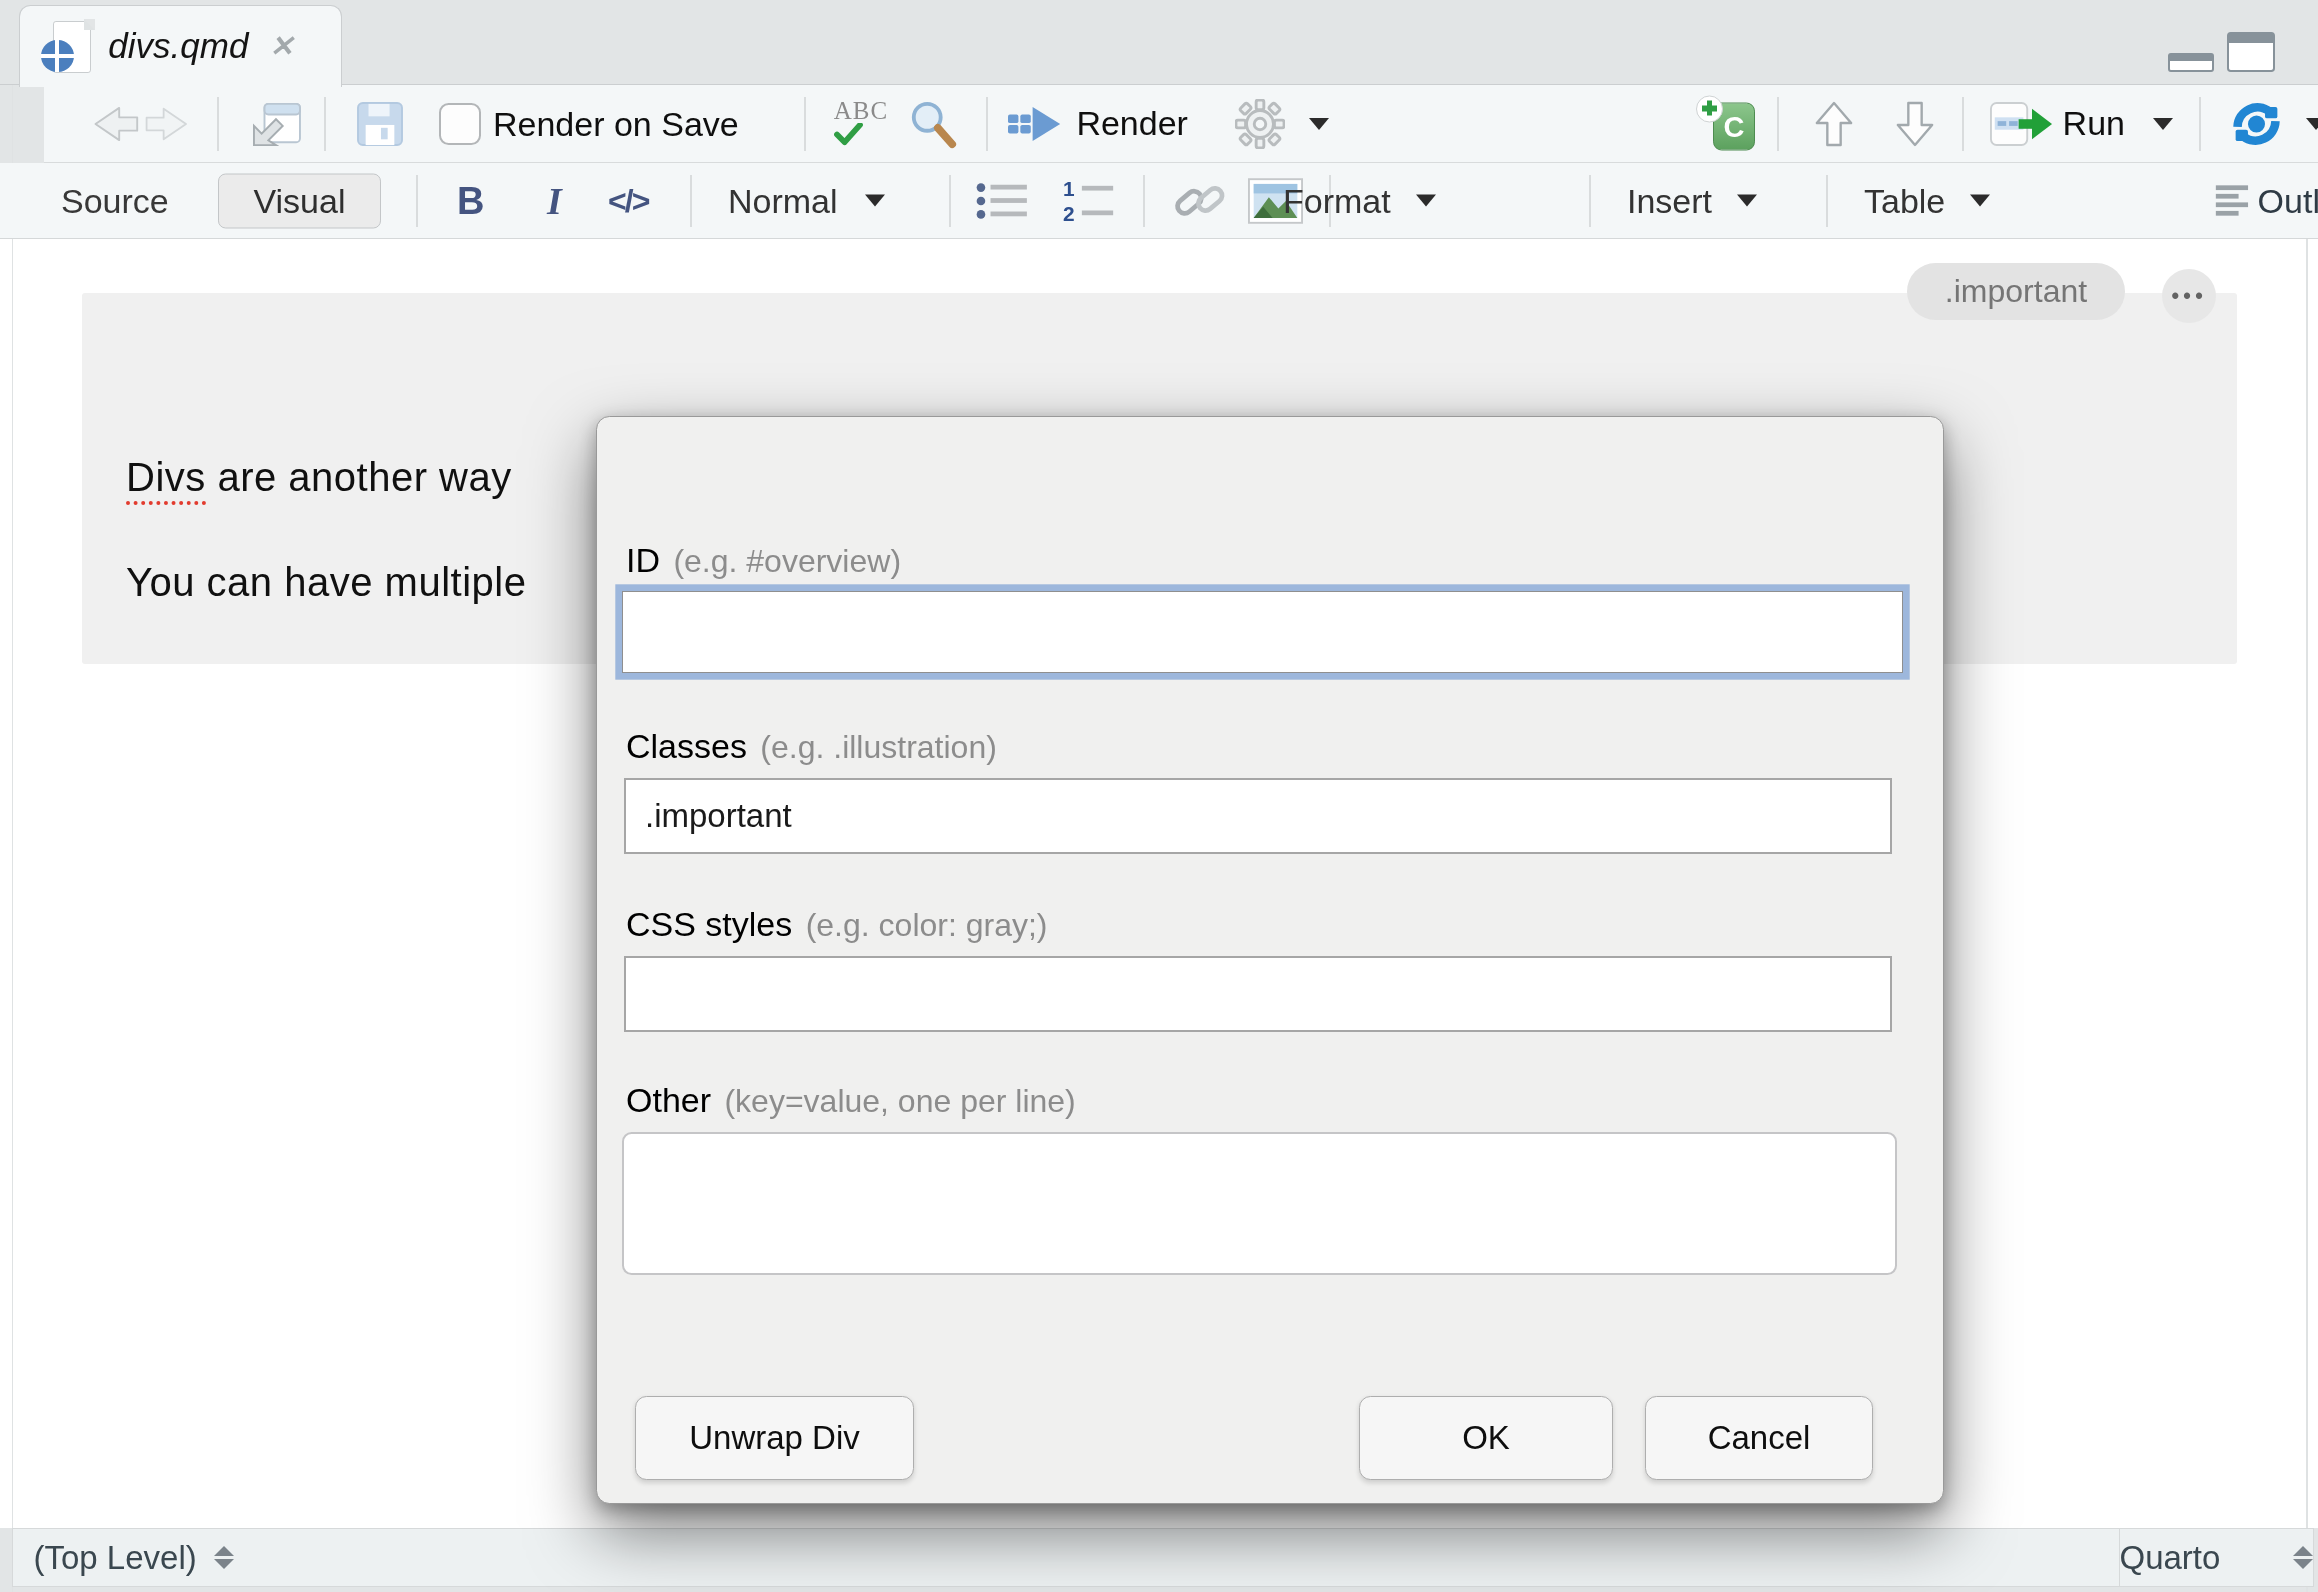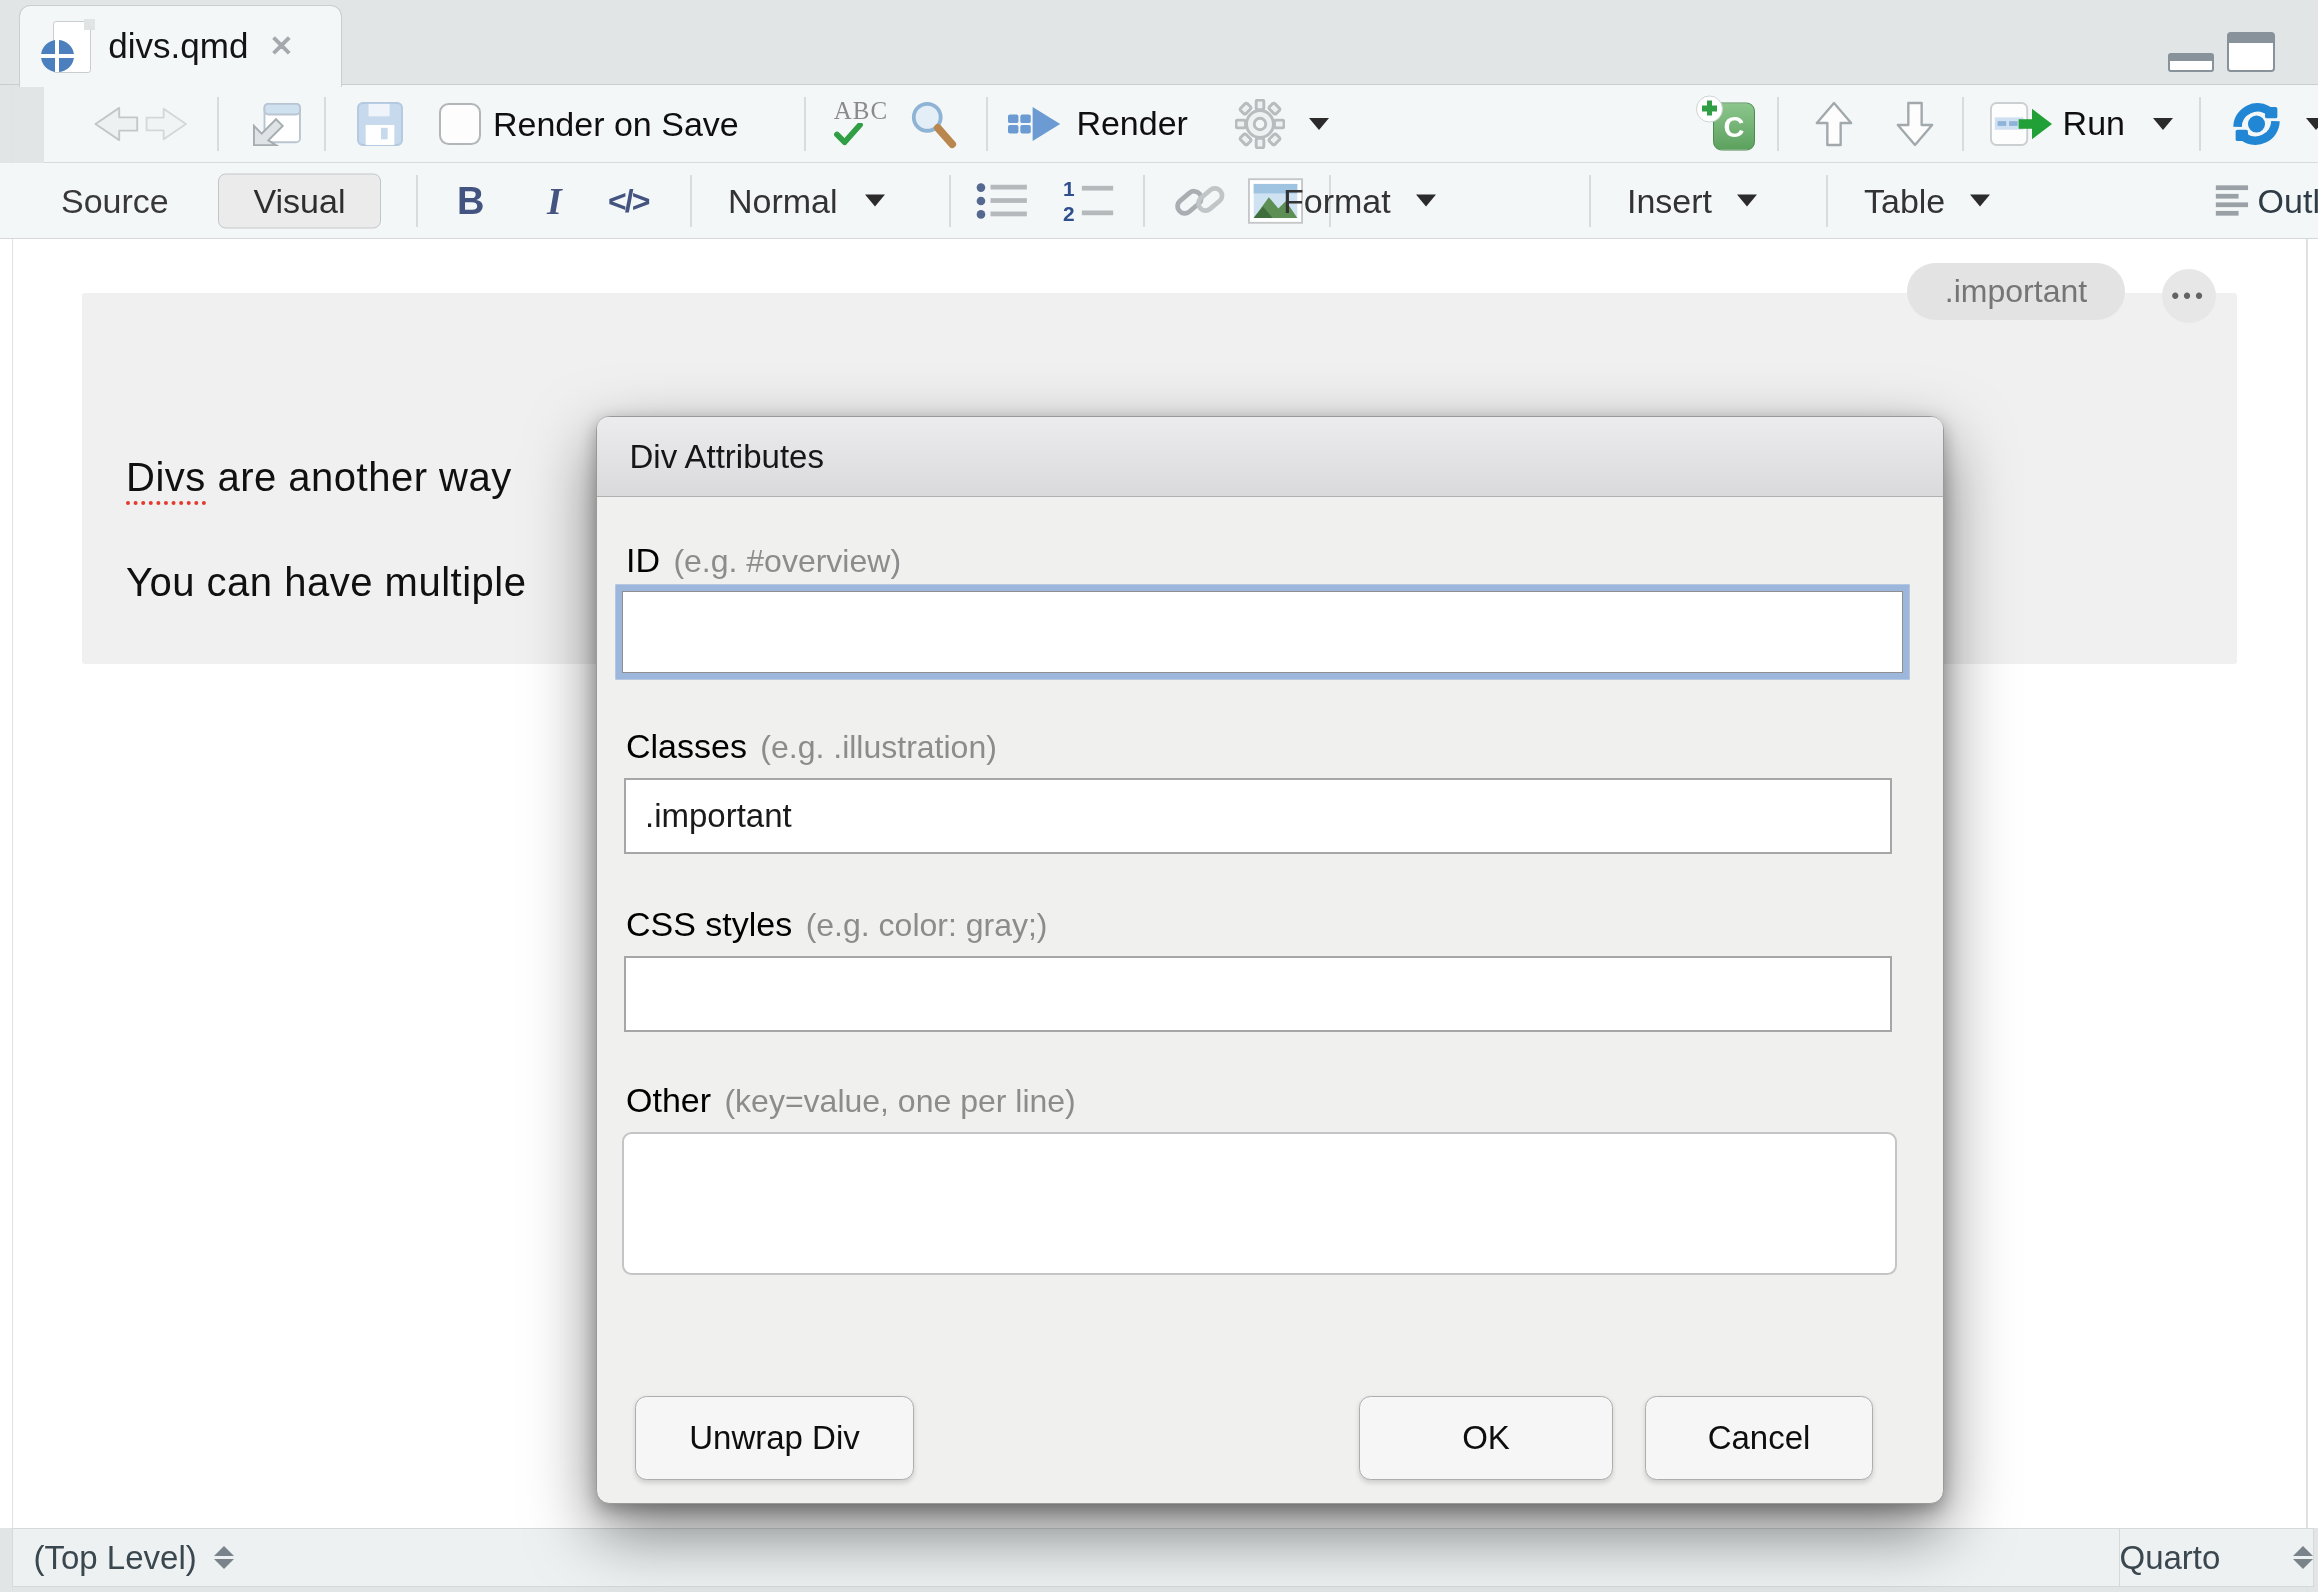--- a/index.html
+++ b/index.html
@@ -1,21 +1,21 @@
 <!DOCTYPE html>
 <html><head>
 <meta charset="utf-8">
 <style>
   html,body{margin:0;padding:0;background:#e2e5e6;}
   #app{position:relative;width:2319px;height:1593px;overflow:hidden;background:#e2e5e6;
        font-family:"Liberation Sans",sans-serif;color:#111;}
   .abs{position:absolute;}
 
   
-  #tabstrip{left:0;top:0;width:2319px;height:85px;background:#e2e5e6;border-bottom:1.9px solid #cbced0;box-sizing:border-box;}
+  #tabstrip{left:0;top:0;width:2319px;height:85px;background:#e2e5e6;border-bottom:1.9px solid #cbced0;box-sizing:border-box;font-style:italic;}
   #tab-active{left:19px;top:4.8px;width:323px;height:82px;background:#f4f7f8;
       border:1.9px solid #cbced0;border-bottom:none;border-radius:11.5px 11.5px 0 0;box-sizing:border-box;
       display:flex;align-items:center;padding:0 21px;z-index:3;}
   .tab-label{font-size:35px;color:#141414;margin-left:15.3px;white-space:nowrap;}
   .tab-close{font-size:29px;color:#a3a9ac;margin-left:21px;font-weight:bold;}
   
   .qicon{position:relative;width:52px;height:55px;flex:0 0 auto;}
   .qicon .page{position:absolute;left:11.5px;top:1.9px;width:36px;height:50px;background:#fff;border:1.9px solid #c9cdcf;border-radius:2.9px;}
   .qicon .fold{position:absolute;right:-1.9px;top:0;width:0;height:0;border-left:11.5px solid #dfe3e4;border-top:11.5px solid #e2e5e6;}
   .qicon .ball{position:absolute;left:0;top:21px;width:32.5px;height:32.5px;border-radius:50%;background:#4b7fbe;}
@@ -337,23 +337,20 @@
       <span>•••</span>
     </div>
     <div class="docline" style="top:216px">
       <span class="spell">Divs</span><span> are another way</span>
     </div>
     <div class="docline" style="top:321px">
       <span>You can have multiple</span>
     </div>
 
     <div id="dialog" class="abs">
-      <div id="dialog-titlebar" class="abs">
-        <span id="dialog-title">Div Attributes</span>
-      </div>
 
       <div class="field-label" style="top:124px">
         <span class="fl">ID</span>
           <span class="fh">(e.g. #overview)</span>
       </div>
       <input id="id-input" class="dlg-input" style="top: 174px;" value="">
 
       <div class="field-label" style="top:310px">
         <span class="fl">Classes</span>
           <span class="fh">(e.g. .illustration)</span>

